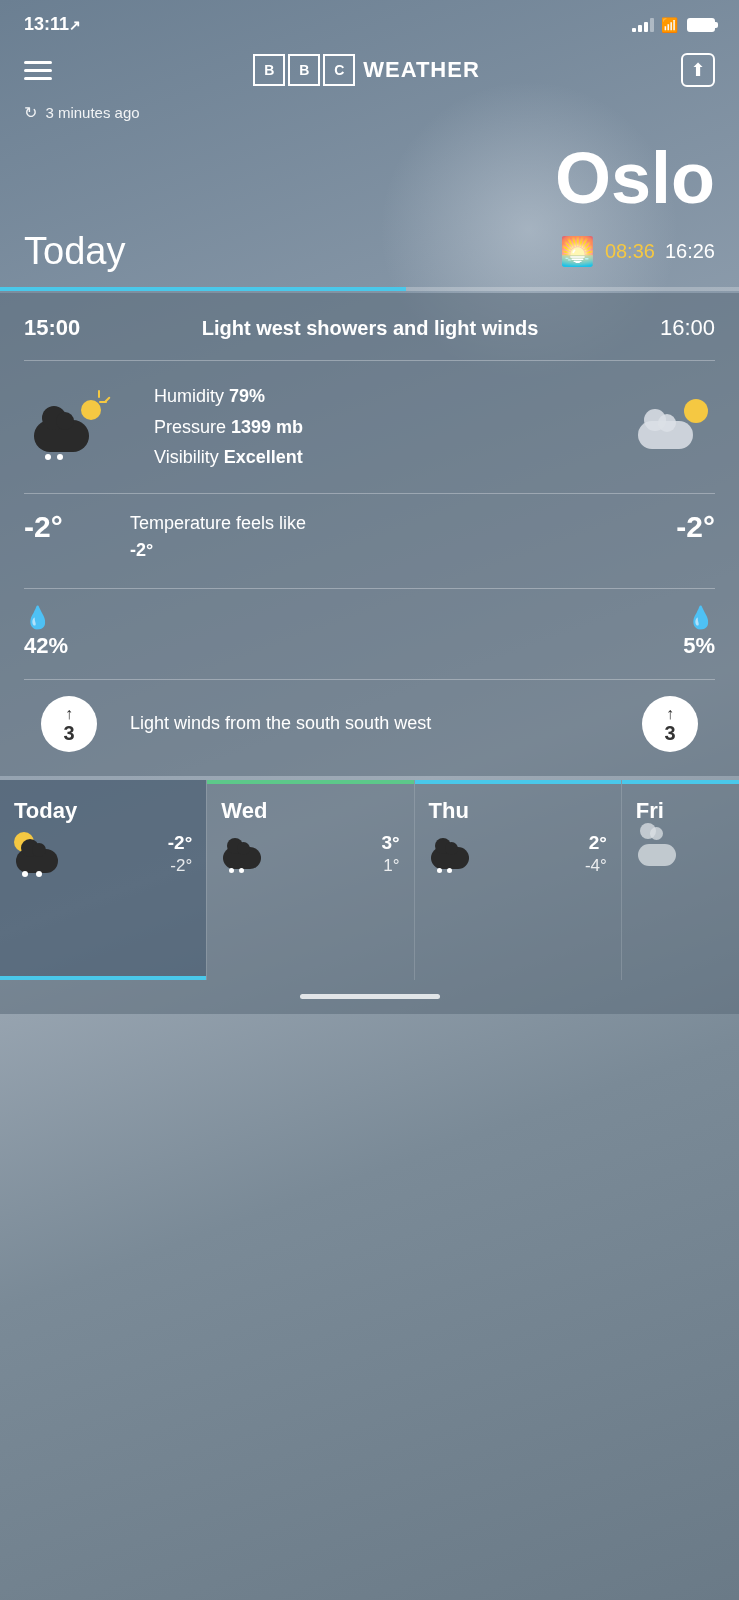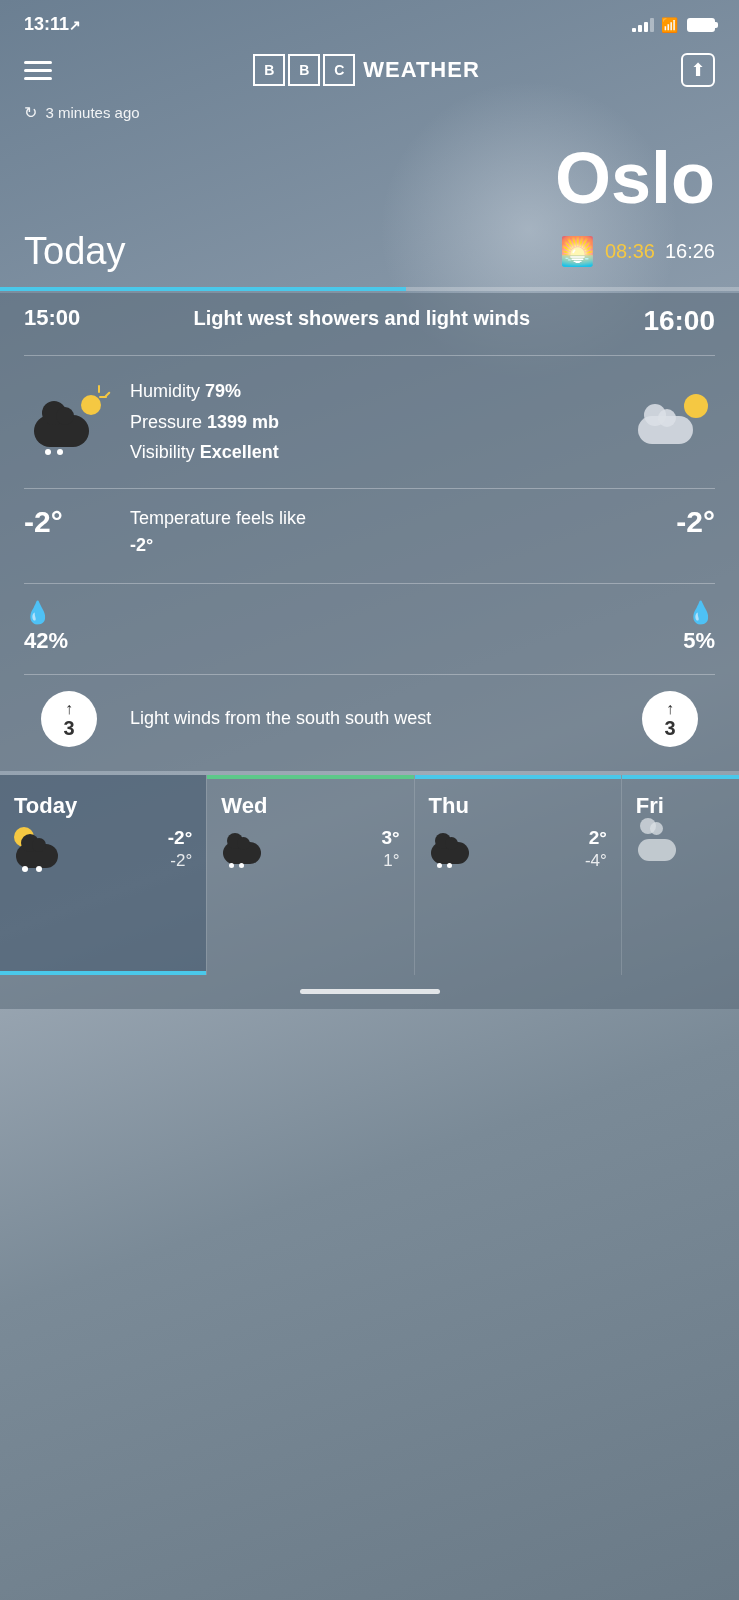--- a/index.html
+++ b/index.html
@@ -206,51 +206,52 @@
       background: rgba(90, 105, 120, 0.55);
       padding: 0;
       margin-top: 2px;
     }
 
     
     .time-header {
       display: flex;
       justify-content: space-between;
       align-items: flex-start;
-      padding: 12px 24px 18px;
+      padding: 22px 24px 18px;
     }
     .time-left {
       font-size: 22px;
       font-weight: 700;
     }
     .condition-text {
       font-size: 20px;
       font-weight: 700;
       text-align: center;
       flex: 1;
       padding: 0 16px;
       line-height: 1.35;
     }
     .time-right {
-      font-size: 28px;
-      font-weight: 700;
+      font-size: 22px;
+      font-weight: 400;
     }
 
     .divider {
       height: 1px;
       background: rgba(255,255,255,0.3);
       margin: 0 24px;
     }
 
     
     .weather-row {
       display: flex;
       justify-content: flex-start;
       align-items: center;
       padding: 20px 24px;
+      gap: 24px;
     }
     .weather-icon-left, .weather-icon-right {
       width: 90px;
       display: flex;
       align-items: center;
       justify-content: center;
     }
     .weather-details {
       flex: 1;
       padding: 0 16px;

